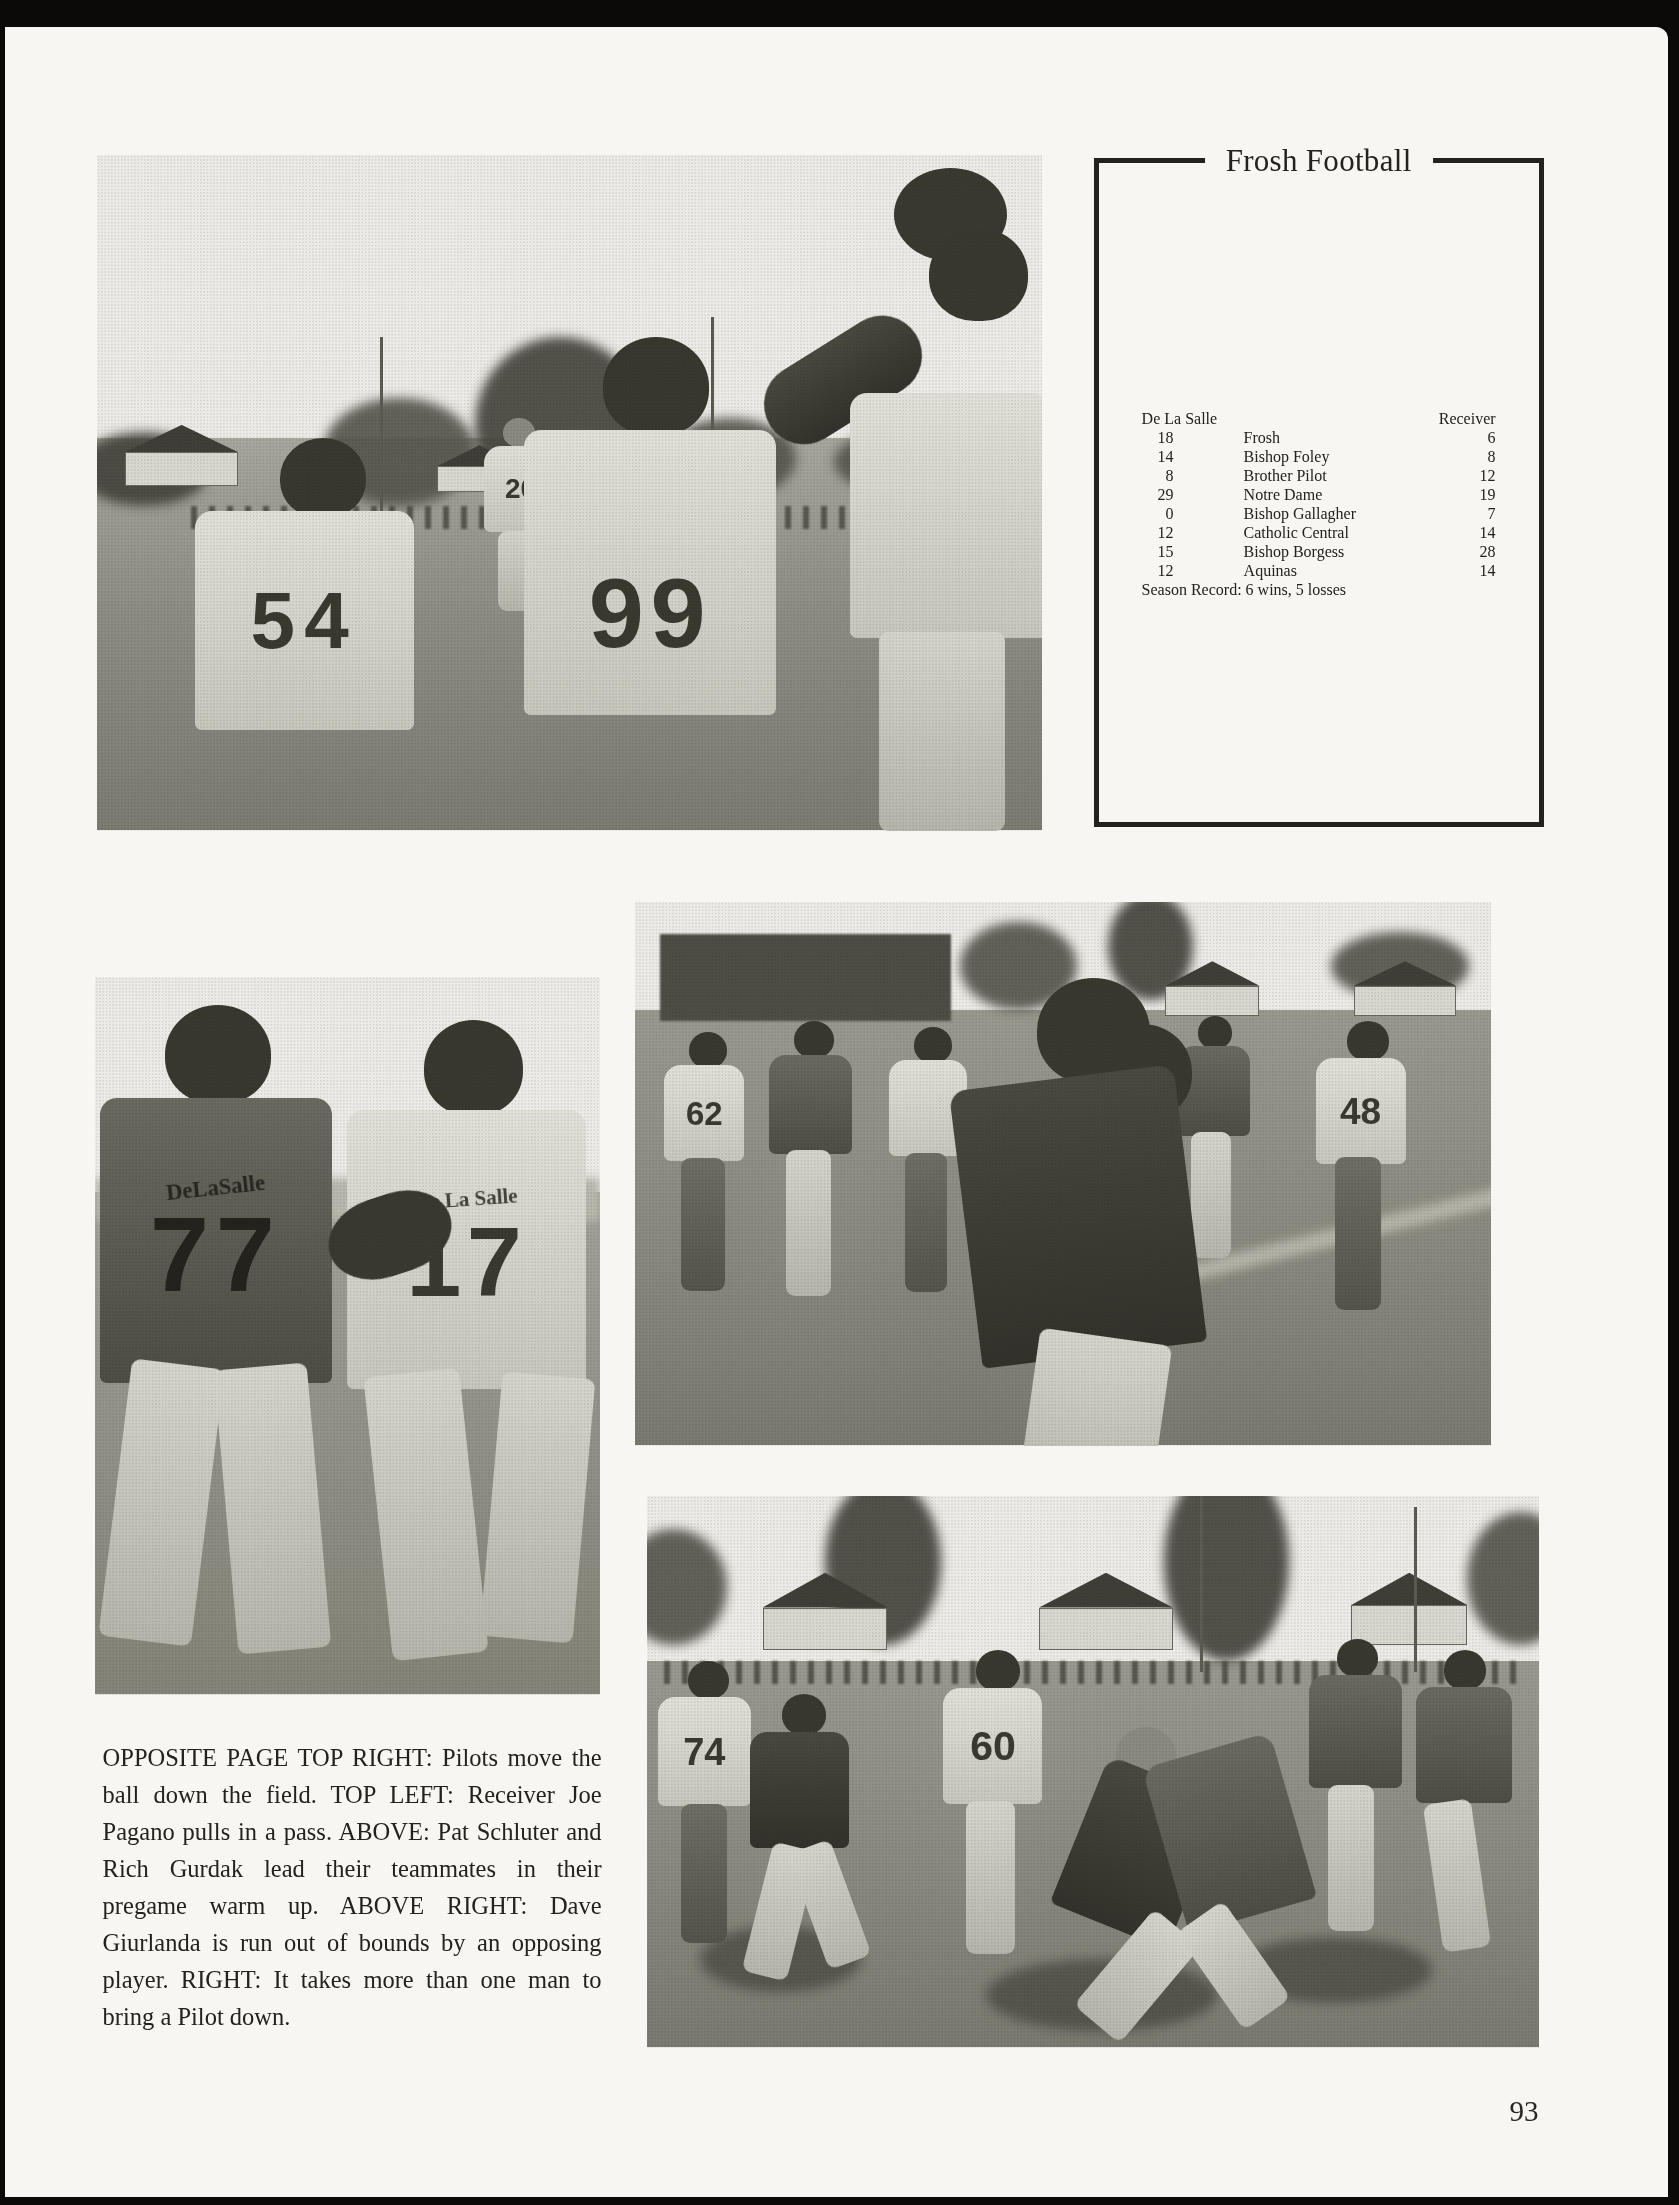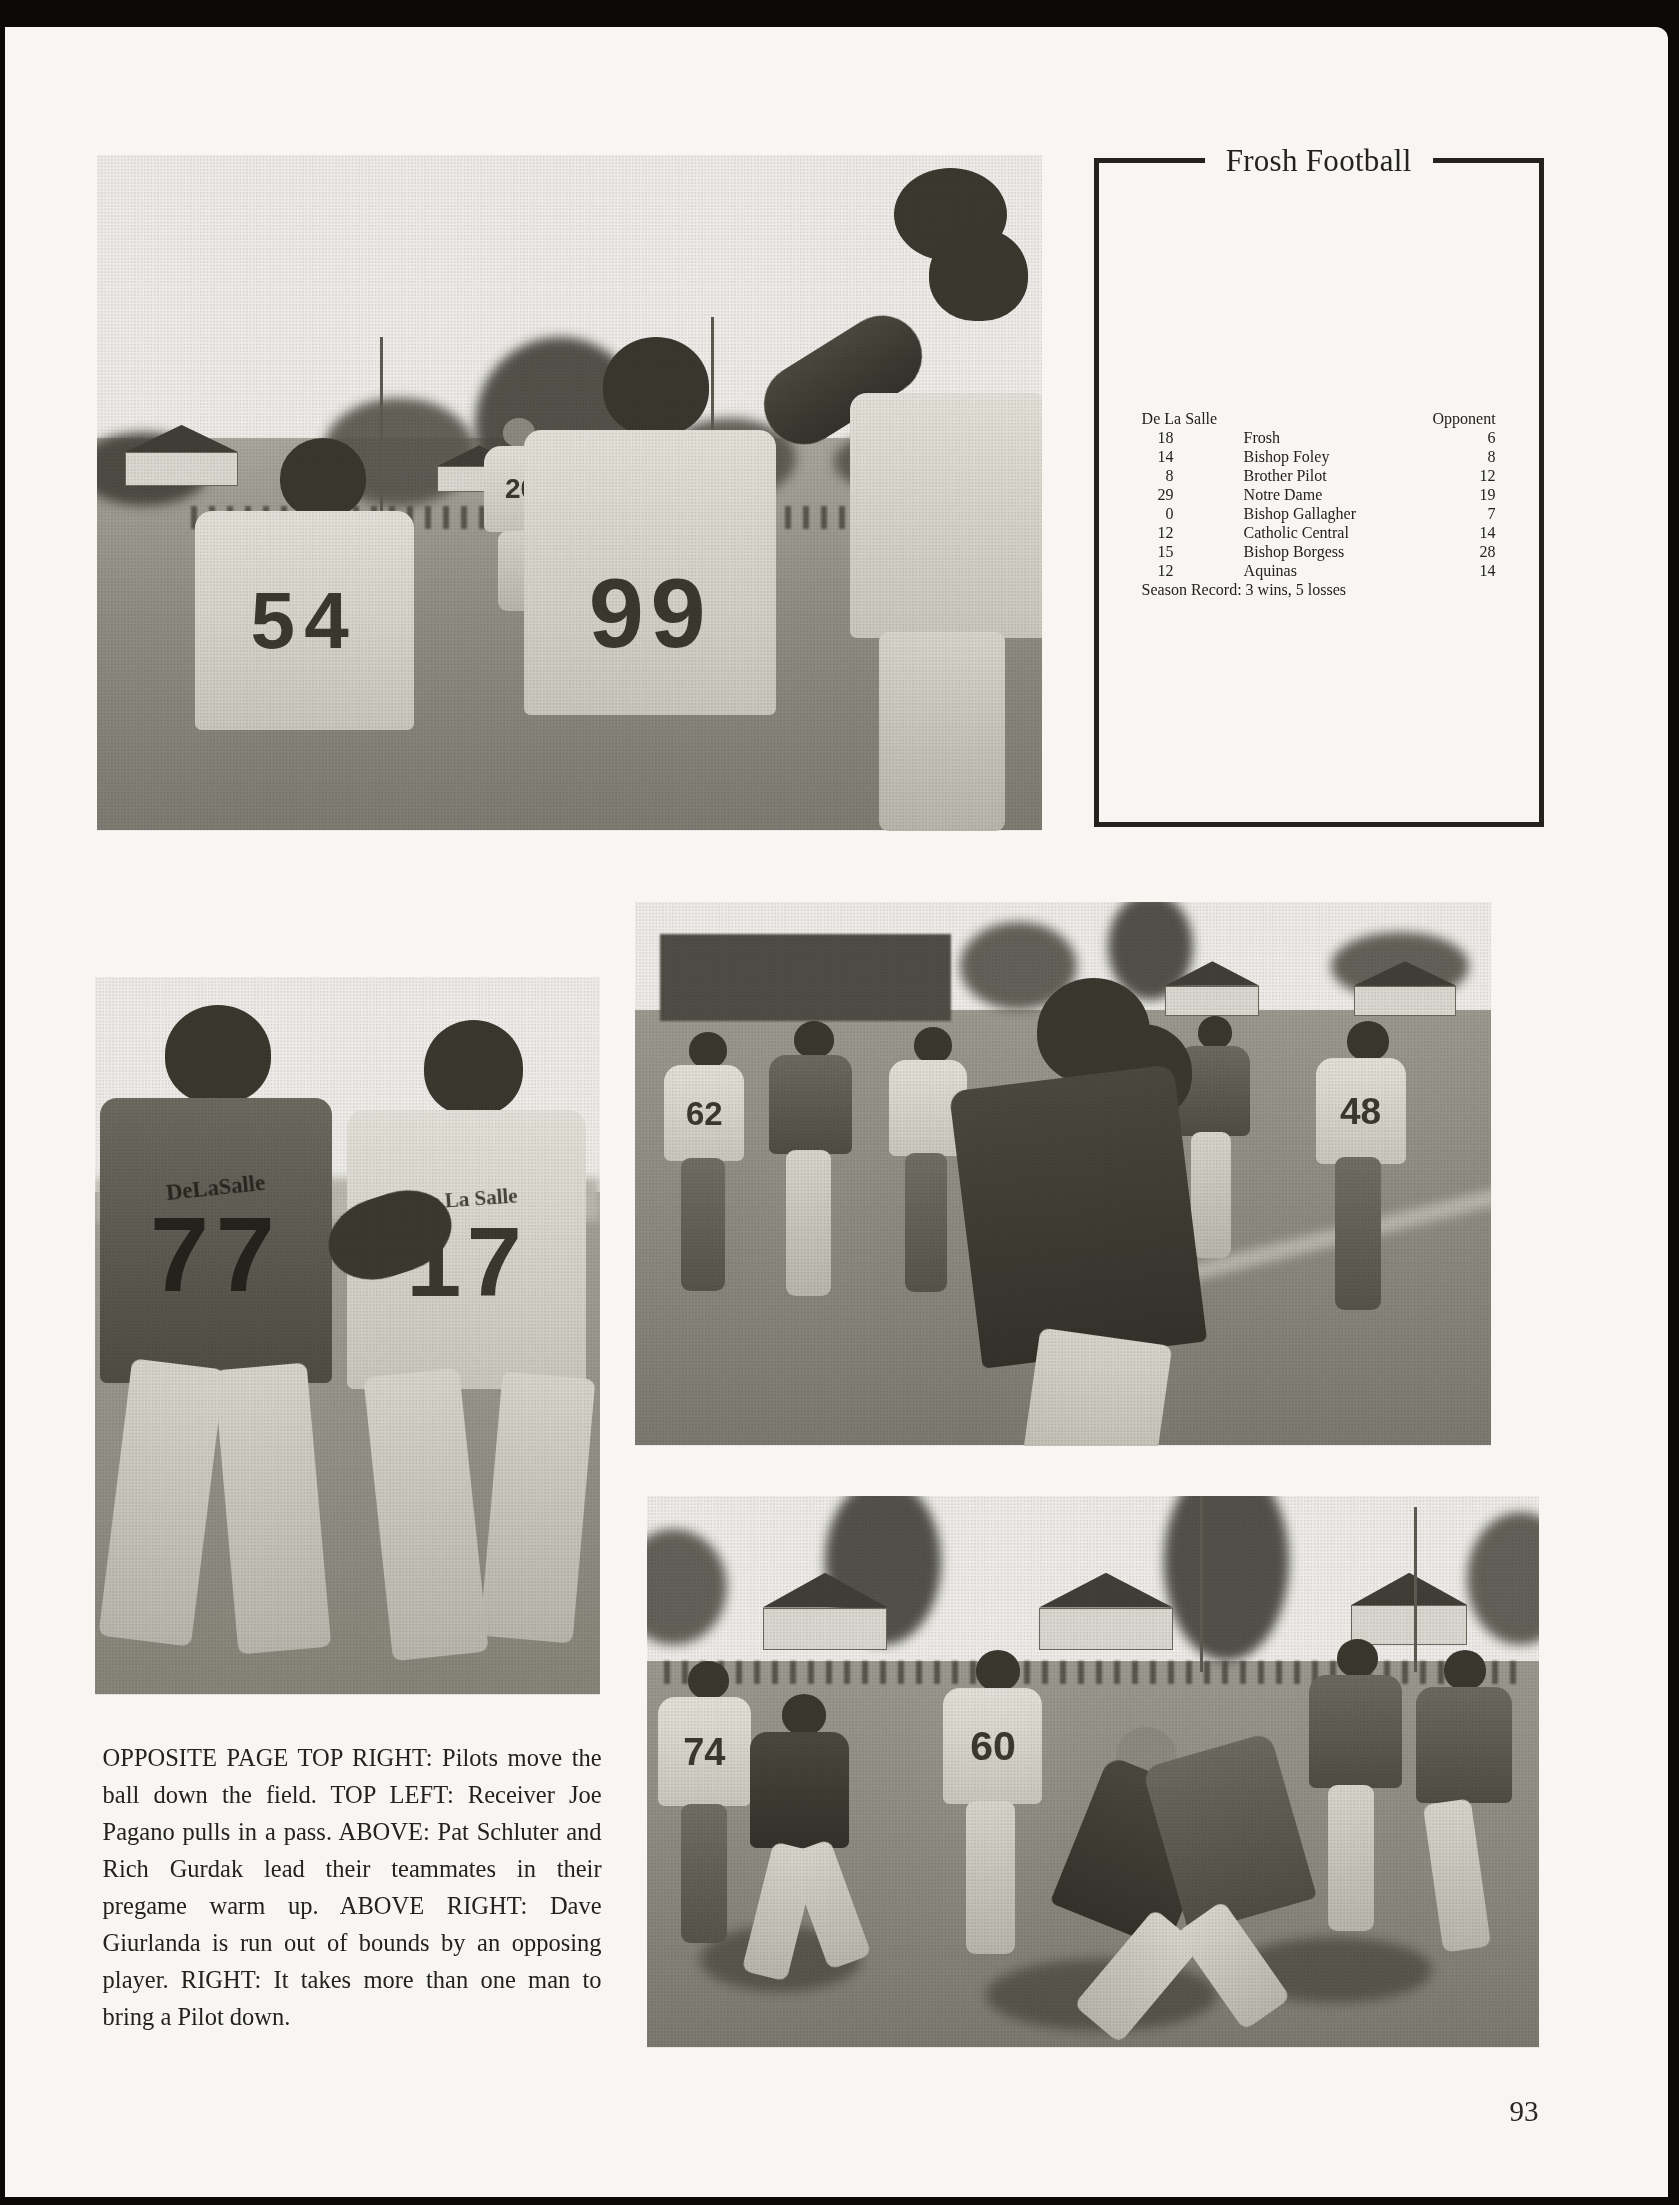--- a/index.html
+++ b/index.html
@@ -120,21 +120,21 @@
         <div class="tor lt" style="left:22%; top:34%; width:199px; height:245px;"></div>
         <div class="pant" style="left:34%; top:70%; width:126px; height:199px;"></div>
       </div>
     </div>
 
     <div class="scorebox">
       <div class="scorebox-title">Frosh Football</div>
       <div class="scoretable">
         <div class="srow header">
           <span>De La Salle</span>
-          <span>Opponent</span>
+          <span>Receiver</span>
         </div>
         <div>
   <div class="srow">
     <span class="c-home">18</span>
     <span class="c-name">Frosh</span>
     <span class="c-opp">6</span>
   </div>
 
   <div class="srow">
     <span class="c-home">14</span>
@@ -171,21 +171,21 @@
     <span class="c-name">Bishop Borgess</span>
     <span class="c-opp">28</span>
   </div>
 
   <div class="srow">
     <span class="c-home">12</span>
     <span class="c-name">Aquinas</span>
     <span class="c-opp">14</span>
   </div>
 </div>
-        <div class="record">Season Record: 3 wins, 5 losses</div>
+        <div class="record">Season Record: 6 wins, 5 losses</div>
       </div>
     </div>
 
     <div class="photo" style="left:90px; top:950px; width:505px; height:718px;">
       <div class="layer field2" style="left:0; top:30%; width:100%; height:70%;"></div>
       <div class="layer" style="left:0; top:28%; width:100%; height:6%; background:#b9b8ae; filter:blur(4px);"></div>
 
       <div class="fig" style="left:0%; top:4%; width:50%; height:96%;">
         <div class="hel" style="left:28%; top:0; width:106px; height:99px;"></div>
         <div class="tor dk" style="left:2%; top:93px; width:232px; height:285px;">

